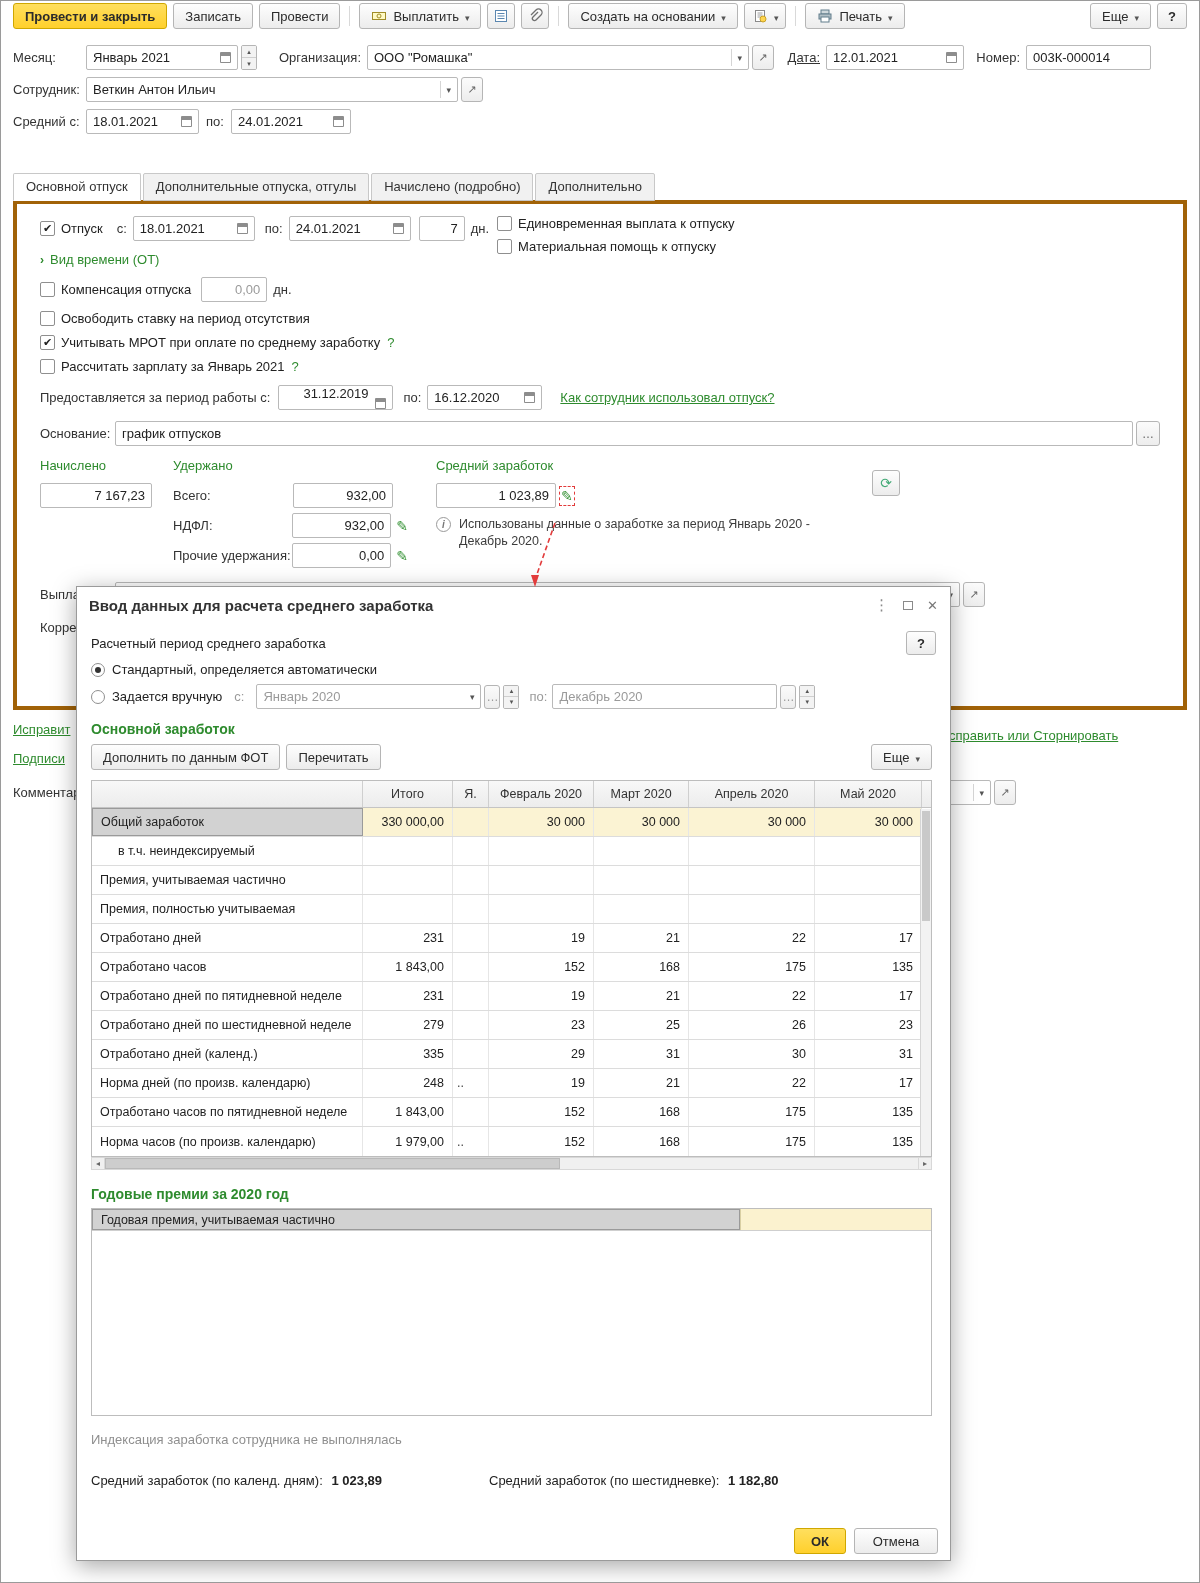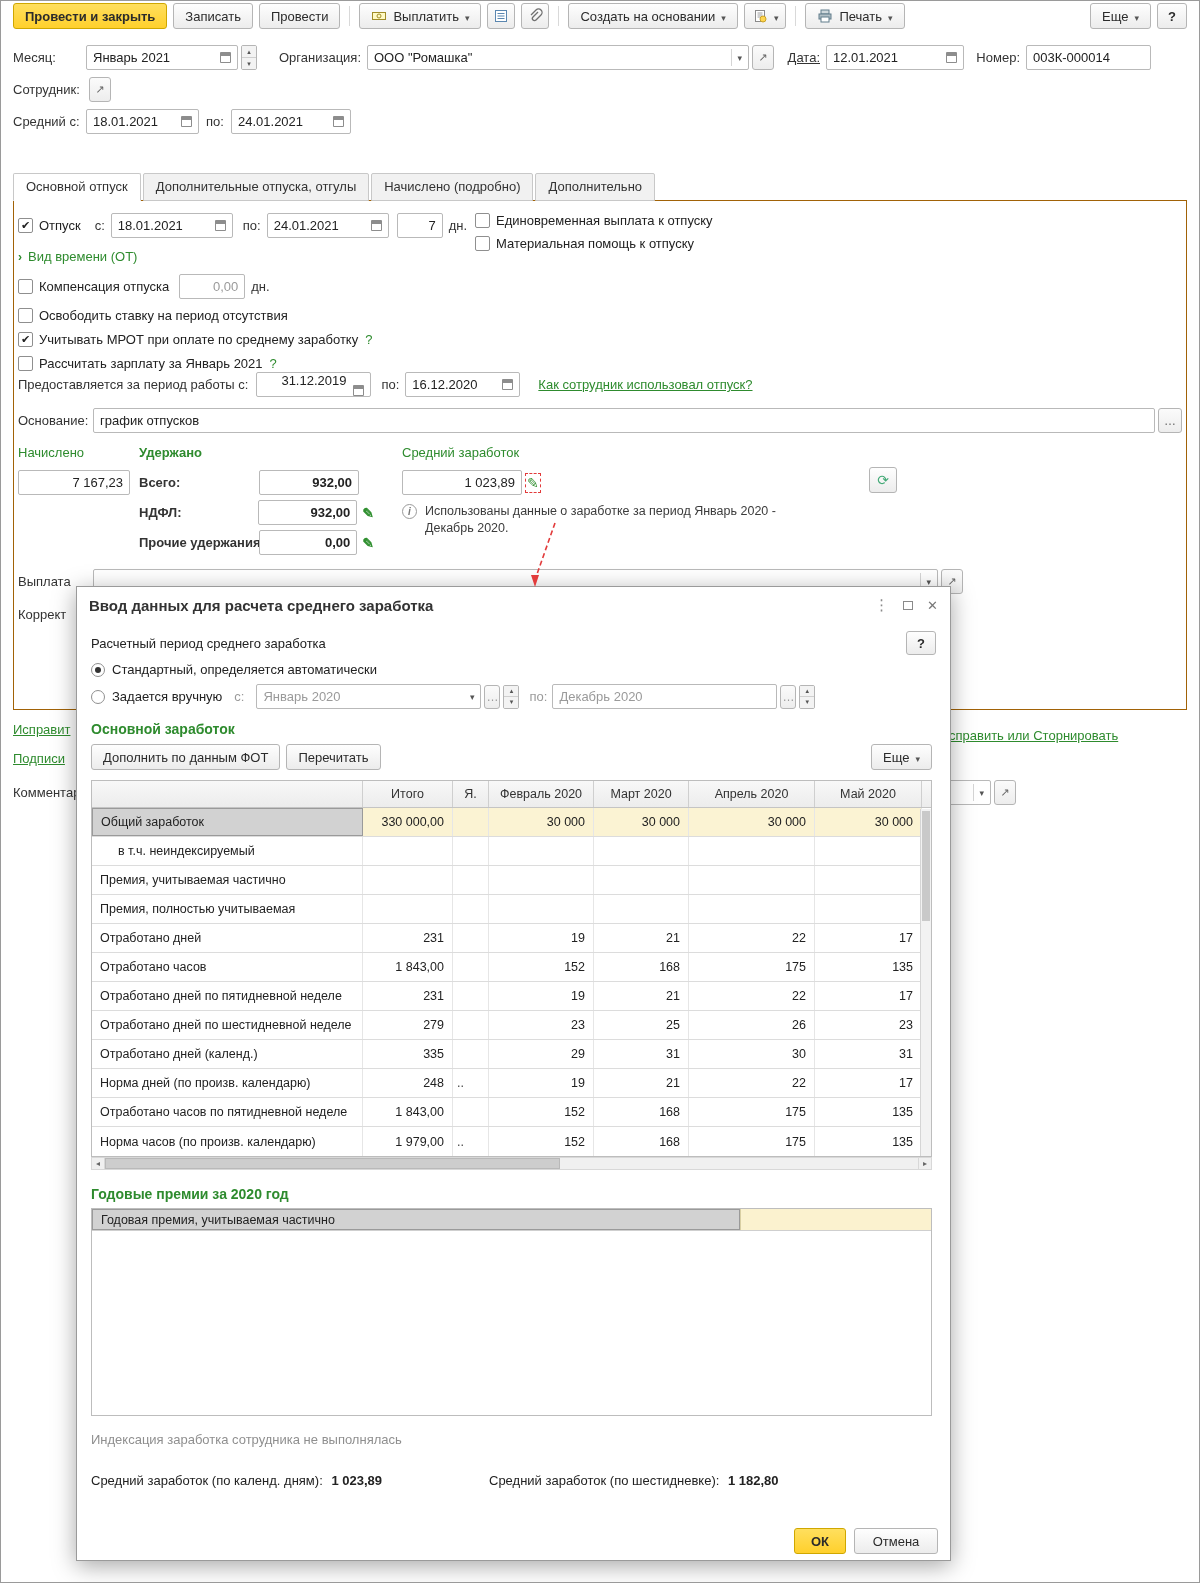--- a/index.html
+++ b/index.html
@@ -44,21 +44,21 @@
   .spin { width:16px; height:25px; margin-left:3px; display:inline-flex; flex-direction:column; border:1px solid #b5b5b5; border-radius:2px; overflow:hidden; flex:none; cursor:pointer; }
   .spin i { flex:1; font-style:normal; display:flex; align-items:center; justify-content:center; font-size:7px; color:#555; background:#f3f3f3; }
   .spin i + i { border-top:1px solid #cfcfcf; }
   .spin i.u::before { content:"▴"; }
   .spin i.d::before { content:"▾"; }
 
   
   .tabs { display:flex; margin:12px 12px -1px; gap:2px; position:relative; z-index:2; }
   .tab { padding:5px 12px 6px; border:1px solid #c8c8c8; background:#f1f1f1; color:#333; border-radius:2px 2px 0 0; cursor:pointer;margin-top:27px; }
   .tab.active { background:#fff; border-bottom-color:#fff; }
-  .panel { margin:0 12px; border:1px solid #a16207; height:510px; padding:12px 4px; position:relative; background:#fff; overflow:hidden; }
+  .panel { margin:0 12px; border:4px solid #a16207; height:510px; padding:12px 23px; position:relative; background:#fff; overflow:hidden; }
 
   .line { display:flex; align-items:center; }
   .cb { width:15px; height:15px; border:1px solid #8f8f8f; border-radius:2px; background:#fff; display:inline-flex; align-items:center; justify-content:center; flex:none; cursor:pointer; }
   .cb.checked::before { content:"✔"; font-size:11px; color:#222; }
   .cb + span { margin-left:6px; }
   .gtxt { color:#2e8b2e; }
   .glink { color:#2e8b2e; text-decoration:underline; cursor:pointer; white-space:nowrap; }
   .qlink { color:#2e8b2e; margin-left:7px; cursor:pointer; }
   .qlink::before { content:"?"; }
   .chev { color:#2e8b2e; font-size:12px; margin-right:6px; }
@@ -214,20 +214,24 @@
       <span class="i-cal"></span>
     </span>
     <span class="lbl" style="width:52px; margin-left:10px; text-align:right; padding-right:6px;">Номер:</span>
     <span class="inp" style="width:125px;">
       <span class="val">003К-000014</span>
     </span>
   </div>
 
   <div class="frow">
     <span class="lbl" style="width:73px;">Сотрудник:</span>
+    <span class="inp" style="width:372px;">
+      <span class="val">Веткин Антон Ильич</span>
+      <span class="combo-c"></span>
+    </span>
     <span class="sq i-openg"></span>
   </div>
 
   <div class="frow">
     <span class="lbl" style="width:73px;">Средний с:</span>
     <span class="inp" style="width:113px;">
       <span class="val">18.01.2021</span>
       <span class="i-cal"></span>
     </span>
     <span class="lbl" style="width:32px; text-align:center;">по:</span>
@@ -302,21 +306,21 @@
       <span>Учитывать МРОТ при оплате по среднему заработку</span>
       <span class="qlink"></span>
     </div>
 
     <div class="line" style="margin-top:9px;">
       <span class="cb"></span>
       <span>Рассчитать зарплату за Январь 2021</span>
       <span class="qlink"></span>
     </div>
 
-    <div class="line" style="margin-top:1px;">
+    <div class="line" style="margin-top:11px;">
       <span class="lbl">Предоставляется за период работы с:</span>
       <span class="inp" style="width:115px; margin-left:8px;flex-direction:column;">
         <span class="val">31.12.2019</span>
         <span class="i-cal"></span>
       </span>
       <span class="lbl" style="margin-left:10px;">по:</span>
       <span class="inp" style="width:115px; margin-left:6px;">
         <span class="val">16.12.2020</span>
         <span class="i-cal"></span>
       </span>
@@ -333,21 +337,21 @@
 
     <div class="totals">
       <div style="width:115px;">
         <div class="thead">Начислено</div>
         <div class="trow">
           <span class="inp num" style="width:112px;">
             <span class="val">7 167,23</span>
           </span>
         </div>
       </div>
-      <div style="width:235px; margin-left:6px;font-weight:bold;">
+      <div style="width:235px; margin-left:18px;">
         <div class="thead">Удержано</div>
         <div class="trow">
           <span class="lbl" style="width:120px;">Всего:</span>
           <span class="inp num" style="width:100px;">
               <span class="val">932,00</span>
             </span>
         </div>
         <div class="trow">
           <span class="lbl" style="width:120px;">НДФЛ:</span>
           <span class="inp num" style="width:100px;">

